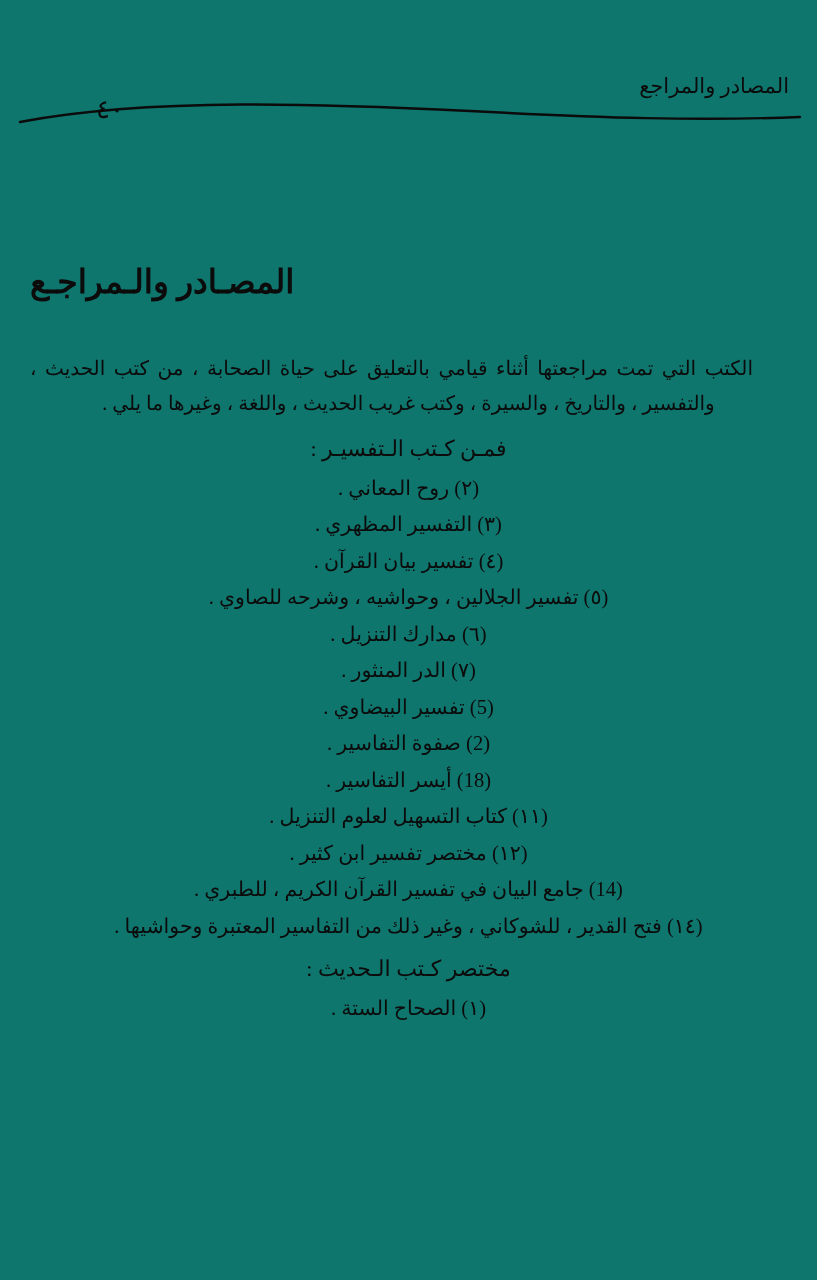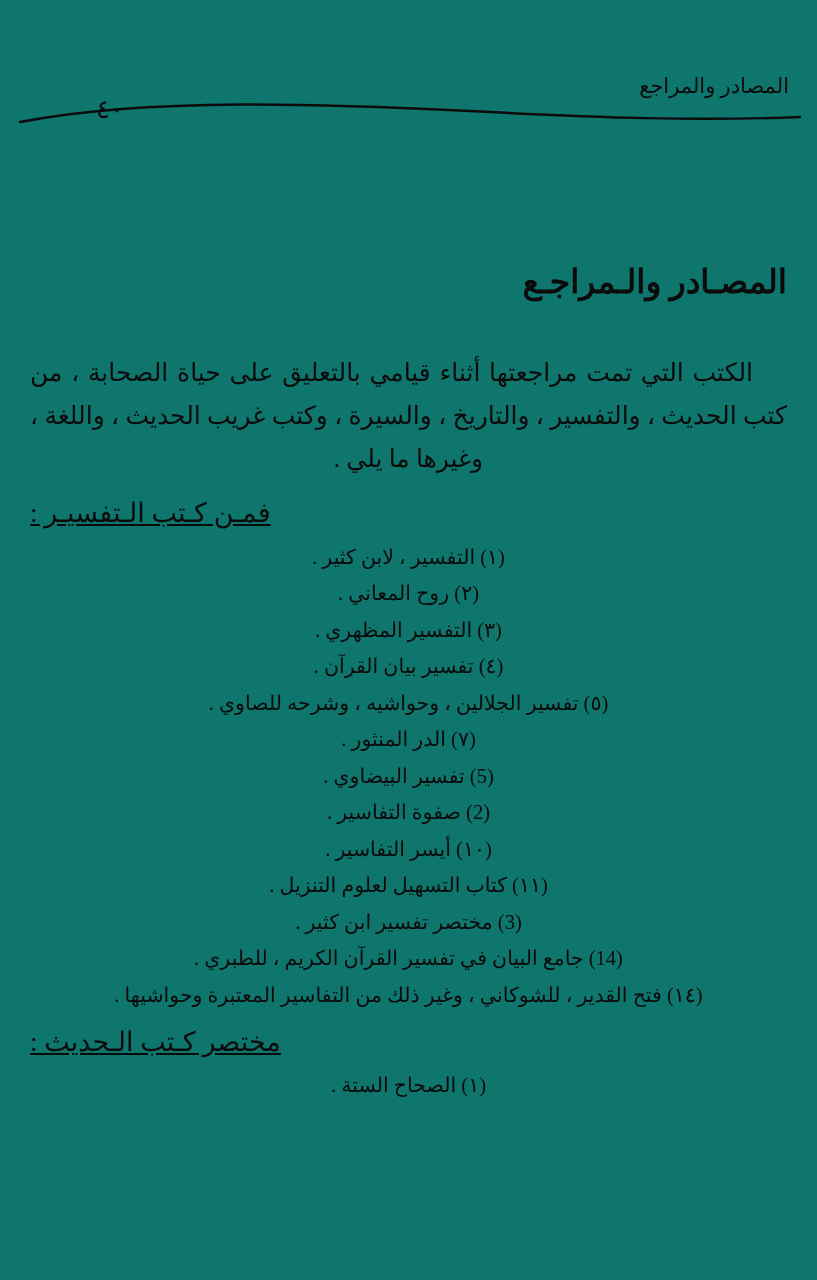--- a/index.html
+++ b/index.html
@@ -60,44 +60,43 @@
 
   
   .content {
     position: absolute;
     top: 262px;
     right: 30px;
     left: 30px;
   }
 
   .doc-title {
-    text-align: right;
+    text-align: left;
     font-size: 33px;
     font-weight: 700;
     line-height: 1.25;
     margin: 0 0 48px 0;
     letter-spacing: 0.5px;
   }
 
   .intro {
-    font-size: 25px;
+    font-size: 20px;
     line-height: 1.72;
     text-align: justify;
     text-align-last: center;
     margin: 0 0 10px 0;
     text-indent: 34px;
   }
 
   .section-head {
-    text-align: left;
-    font-size: 27px;
+    text-align: center;
+    font-size: 22px;
     line-height: 1.72;
     margin: 6px 0 2px 0;
     white-space: nowrap;
-    text-decoration: underline;
   }
 
   .ref-list {
     list-style: none;
     margin: 0;
     padding: 0;
   }
   .ref-list li {
     text-align: center;
     font-size: 20.5px;
@@ -129,31 +128,31 @@
 
   <div class="content">
 
     <h1 class="doc-title">المصـادر والـمراجـع</h1>
 
     <p class="intro">الكتب التي تمت مراجعتها أثناء قيامي بالتعليق على حياة الصحابة ، من كتب الحديث ، والتفسير ، والتاريخ ، والسيرة ، وكتب غريب الحديث ، واللغة ، وغيرها ما يلي .</p>
 
     <div class="section-head">فمـن كـتب الـتفسيـر :</div>
 
     <ul class="ref-list">
-      <li>(١) التفسير ، لابن كثير .</li>
       <li>(٢) روح المعاني .</li>
       <li>(٣) التفسير المظهري .</li>
       <li>(٤) تفسير بيان القرآن .</li>
       <li>(٥) تفسير الجلالين ، وحواشيه ، وشرحه للصاوي .</li>
+      <li>(٦) مدارك التنزيل .</li>
       <li>(٧) الدر المنثور .</li>
       <li>(5) تفسير البيضاوي .</li>
       <li>(2) صفوة التفاسير .</li>
-      <li>(١٠) أيسر التفاسير .</li>
+      <li>(18) أيسر التفاسير .</li>
       <li>(١١) كتاب التسهيل لعلوم التنزيل .</li>
-      <li>(3) مختصر تفسير ابن كثير .</li>
+      <li>(١٢) مختصر تفسير ابن كثير .</li>
       <li>(14) جامع البيان في تفسير القرآن الكريم ، للطبري .</li>
       <li class="wide">(١٤) فتح القدير ، للشوكاني ، وغير ذلك من التفاسير المعتبرة وحواشيها .</li>
     </ul>
 
     <div class="section-head">مختصر كـتب الـحديث :</div>
 
     <ul class="ref-list">
       <li>(١) الصحاح الستة .</li>
     </ul>
 

